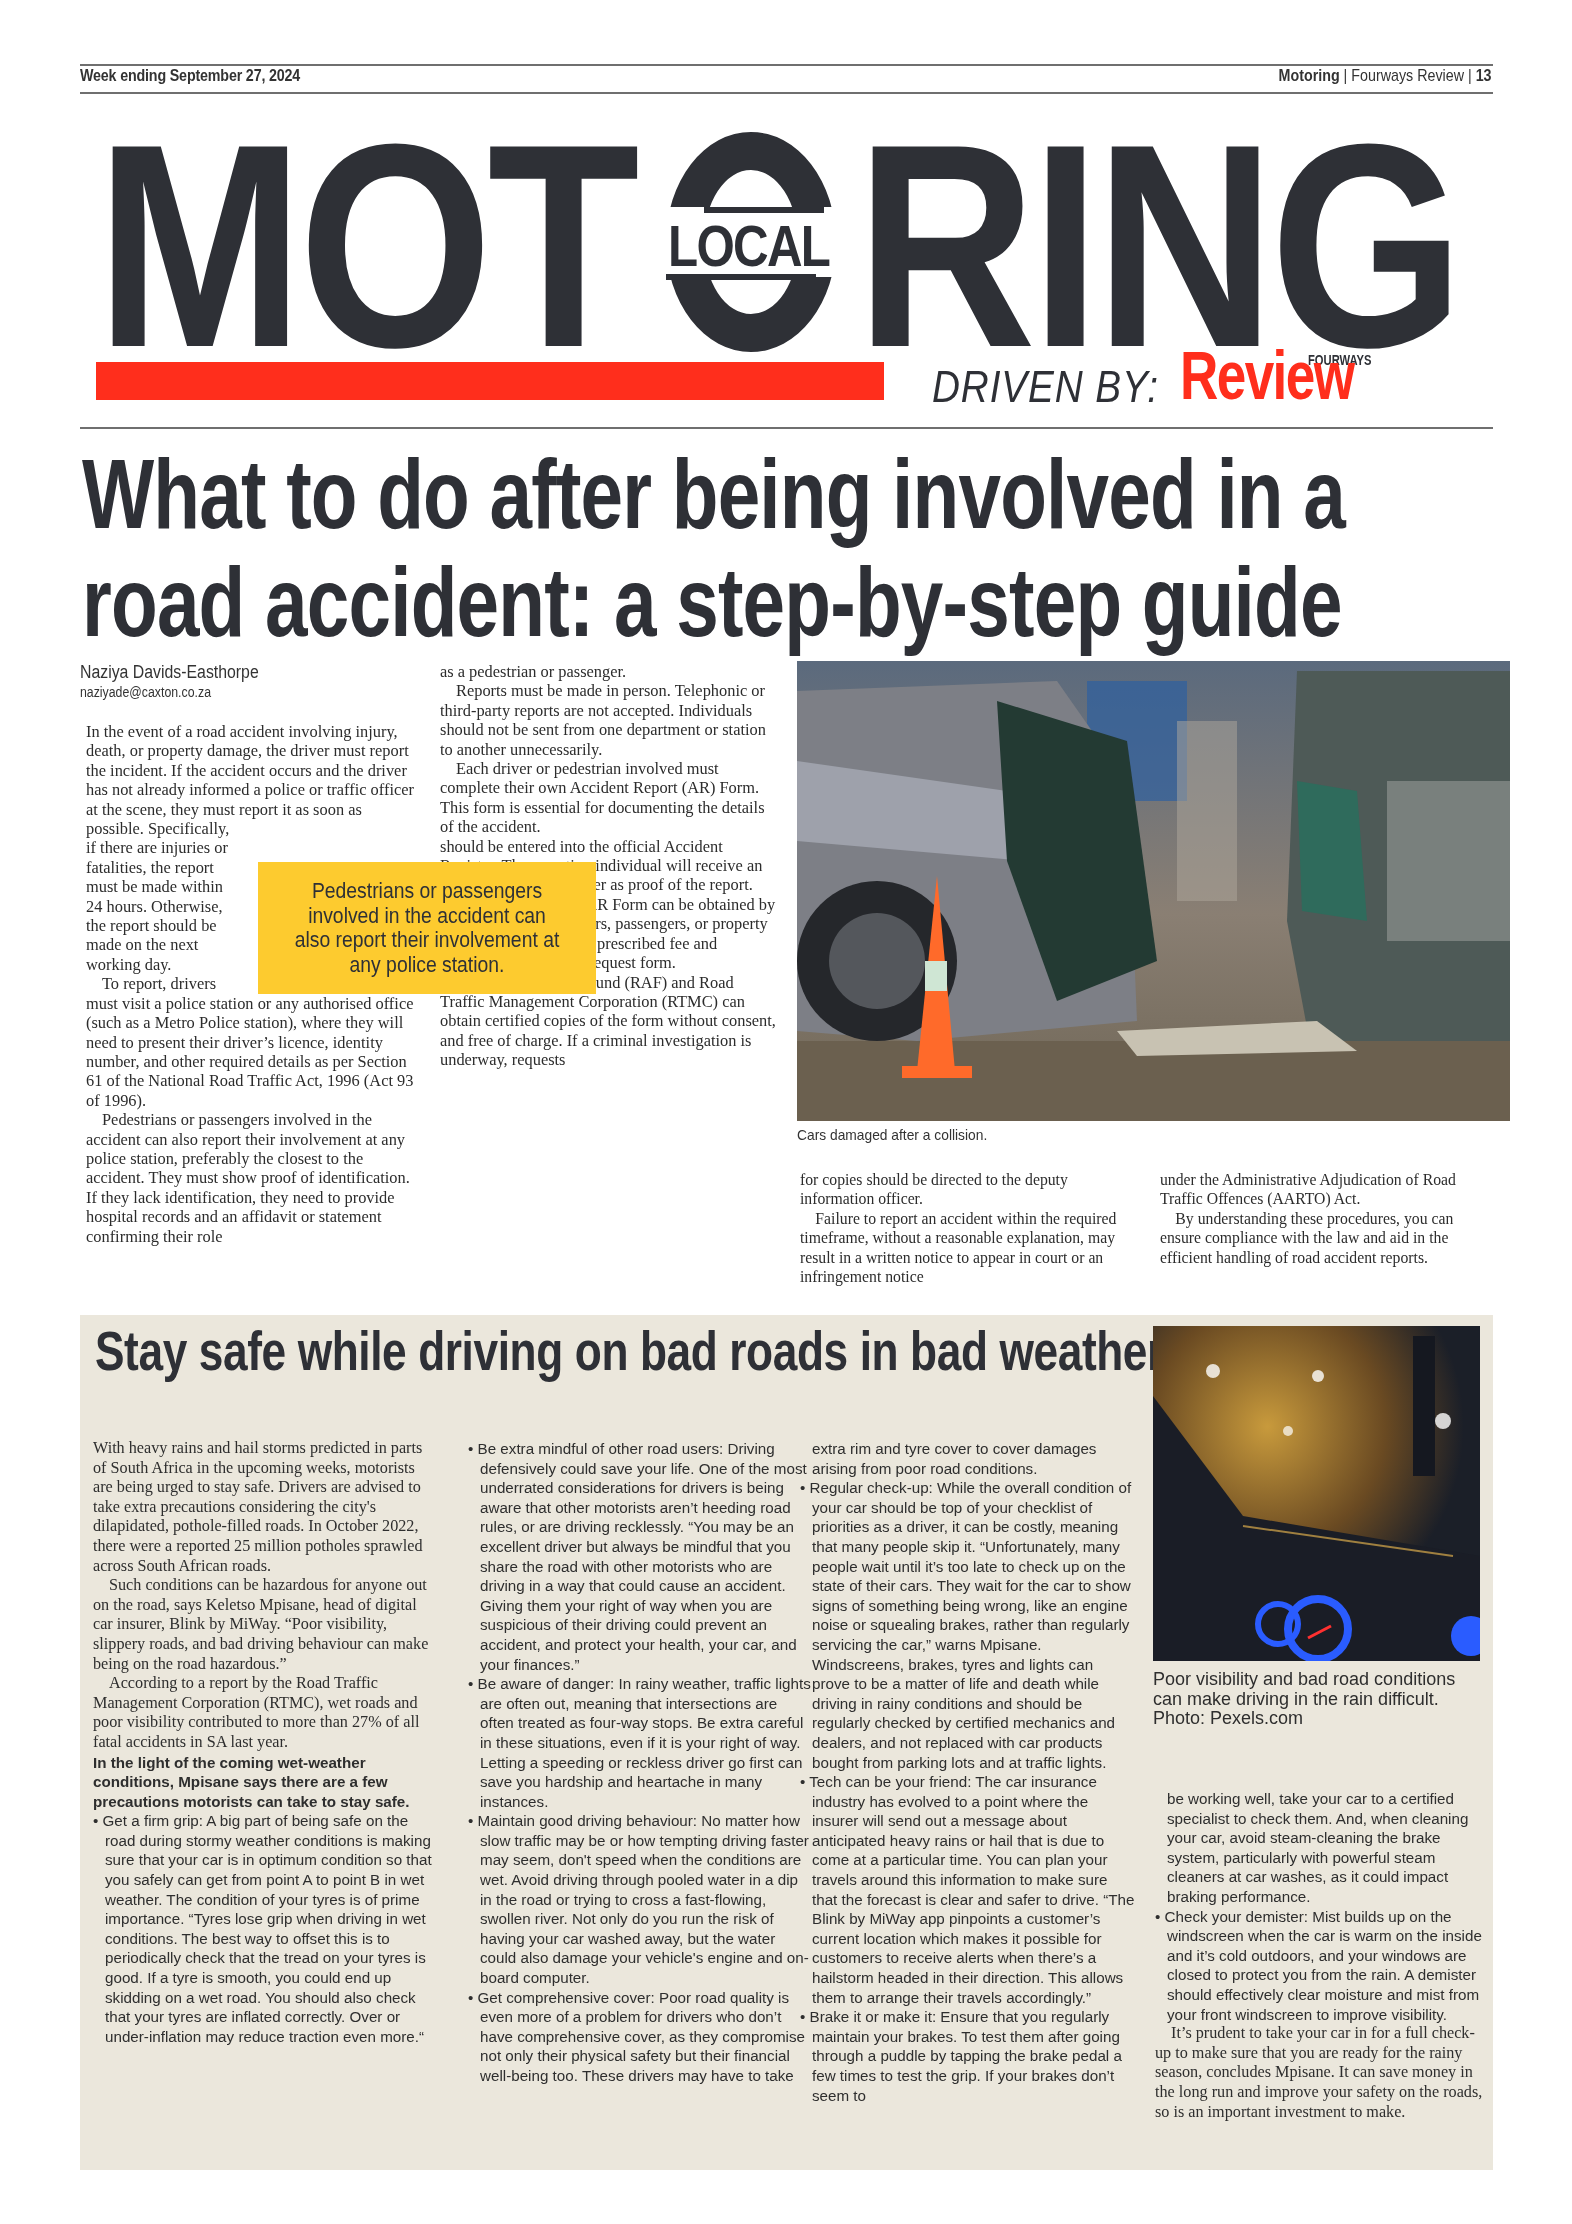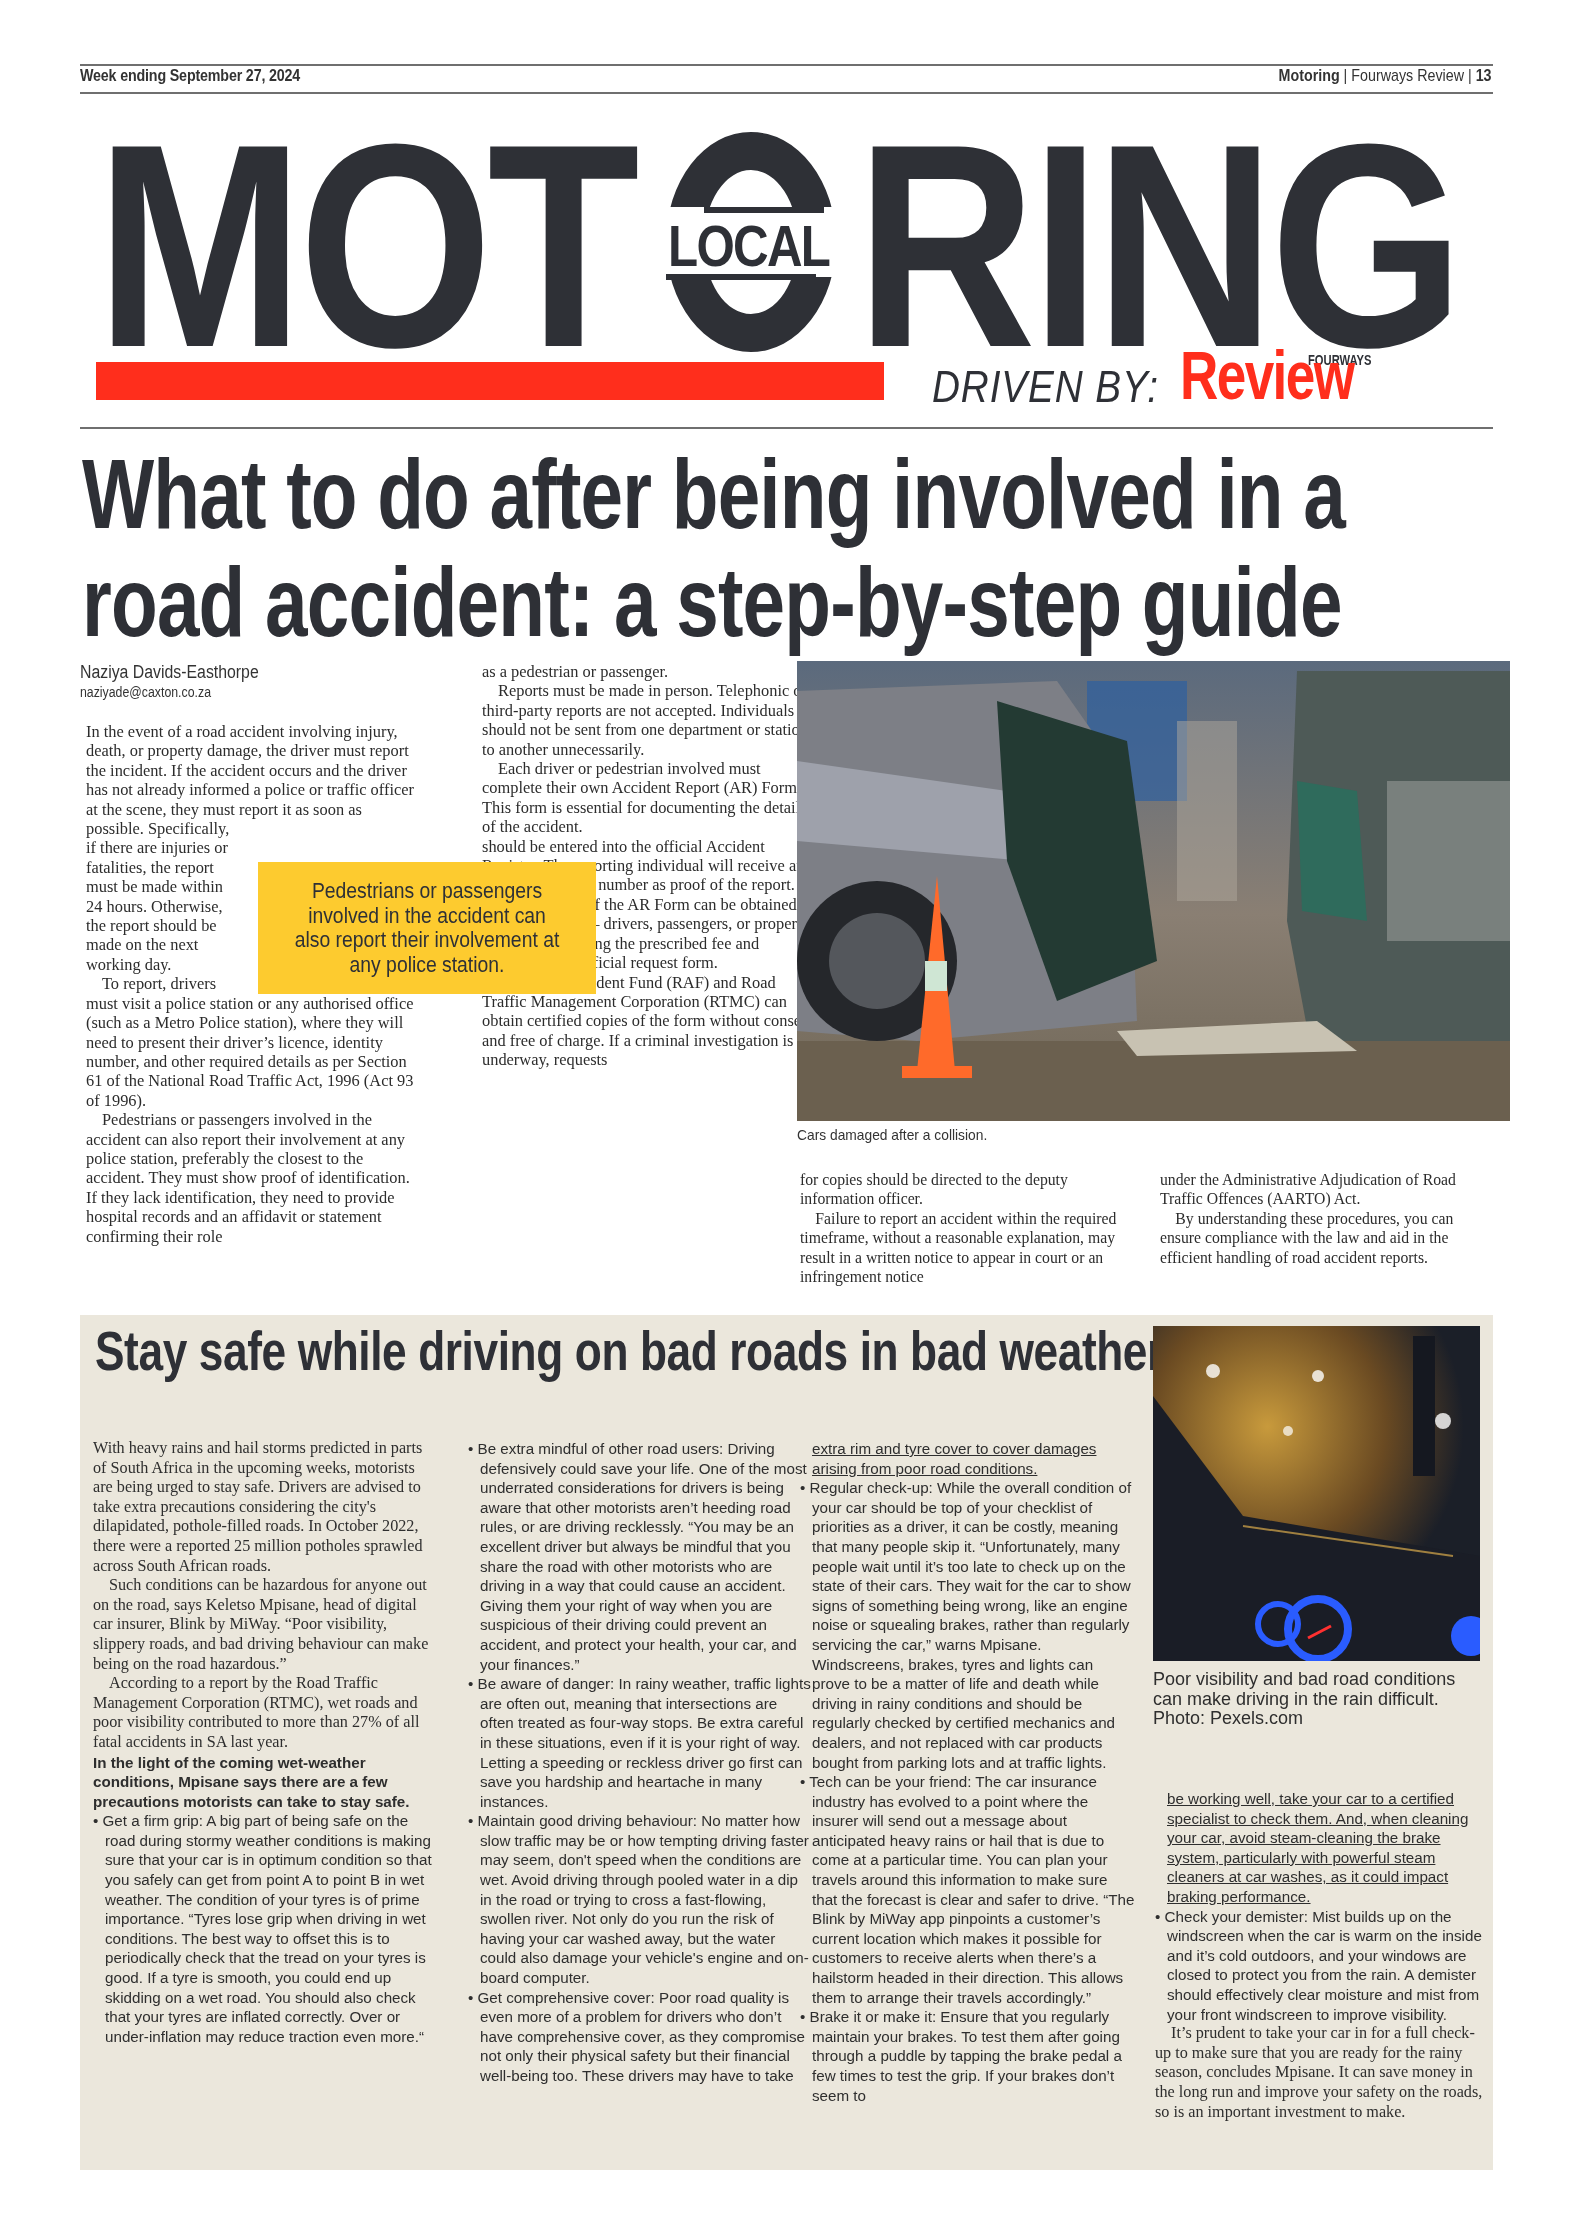--- a/index.html
+++ b/index.html
@@ -42,21 +42,21 @@
 
   
   .box2 { left: 80px; top: 1315px; width: 1413px; height: 855px; background: #ebe7dc; }
   .head2 { left: 95px; top: 1318px; font-family: "Liberation Sans", sans-serif; font-size: 56px; color: #2e3036; transform: scaleX(0.79); transform-origin:left top; white-space: nowrap; letter-spacing: -0.5px; }
   .col2 { position:absolute; font-family: "Liberation Sans", sans-serif; font-size: 15.2px; line-height: 19.6px; color: #2e2e2e; margin-top: 37px; }
   .col2 p { margin:0; }
   .col2 .ser { font-family: "Liberation Serif", serif; font-size: 16.2px; text-indent: 16px; }
   .col2 .ser.noind { text-indent: 0; }
   .col2 b.lead { display:block; font-size: 15.2px; }
   .bullet { padding-left: 12px; text-indent: -12px; }
-  .cont { padding-left: 12px; text-decoration: underline; }
+  .cont { padding-left: 12px; }
   .photo2 { left: 1153px; top: 1326px; width: 327px; height: 335px; overflow:hidden; background:#1b1f28; }
   .cap2 { left: 1153px; top: 1670px; width: 330px; font-family: "Liberation Sans", sans-serif; font-size: 18px; line-height: 19.5px; color:#2e2e2e; }
 </style>
 </head>
 <body>
 
 <div class="rule" style="top:64px;"></div>
 <div class="abs runhead" style="left:80px;">Week ending September 27, 2024</div>
 <div class="abs runhead-r">
   <b>Motoring</b>
@@ -95,21 +95,21 @@
   <p class="noind">must be made within</p>
   <p class="noind">24 hours. Otherwise,</p>
   <p class="noind">the report should be</p>
   <p class="noind">made on the next</p>
   <p class="noind">working day.</p>
   <p>To report, drivers</p>
   <p class="noind">must visit a police station or any authorised office (such as a Metro Police station), where they will need to present their driver’s licence, identity number, and other required details as per Section 61 of the National Road Traffic Act, 1996 (Act 93 of 1996).</p>
   <p>Pedestrians or passengers involved in the accident can also report their involvement at any police station, preferably the closest to the accident. They must show proof of identification. If they lack identification, they need to provide hospital records and an affidavit or statement confirming their role</p>
 </div>
 
-<div class="col" style="left:440px; top:662px; width:342px;margin-left:42px;">
+<div class="col" style="left:440px; top:662px; width:342px;">
   <p class="noind">as a pedestrian or passenger.</p>
   <p>Reports must be made in person. Telephonic or third-party reports are not accepted. Individuals should not be sent from one department or station to another unnecessarily.</p>
   <p>Each driver or pedestrian involved must complete their own Accident Report (AR) Form. This form is essential for documenting the details of the accident.</p>
   <p class="noind">should be entered into the official Accident Register. The reporting individual will receive an official reference number as proof of the report.</p>
   <p>A photocopy of the AR Form can be obtained by involved parties – drivers, passengers, or property owners – by paying the prescribed fee and completing an official request form.</p>
   <p>The Road Accident Fund (RAF) and Road Traffic Management Corporation (RTMC) can obtain certified copies of the form without consent, and free of charge. If a criminal investigation is underway, requests</p>
 </div>
 
 <div class="abs pullquote">
   <span>Pedestrians or passengers involved in the accident can also report their involvement at any police station.</span>

